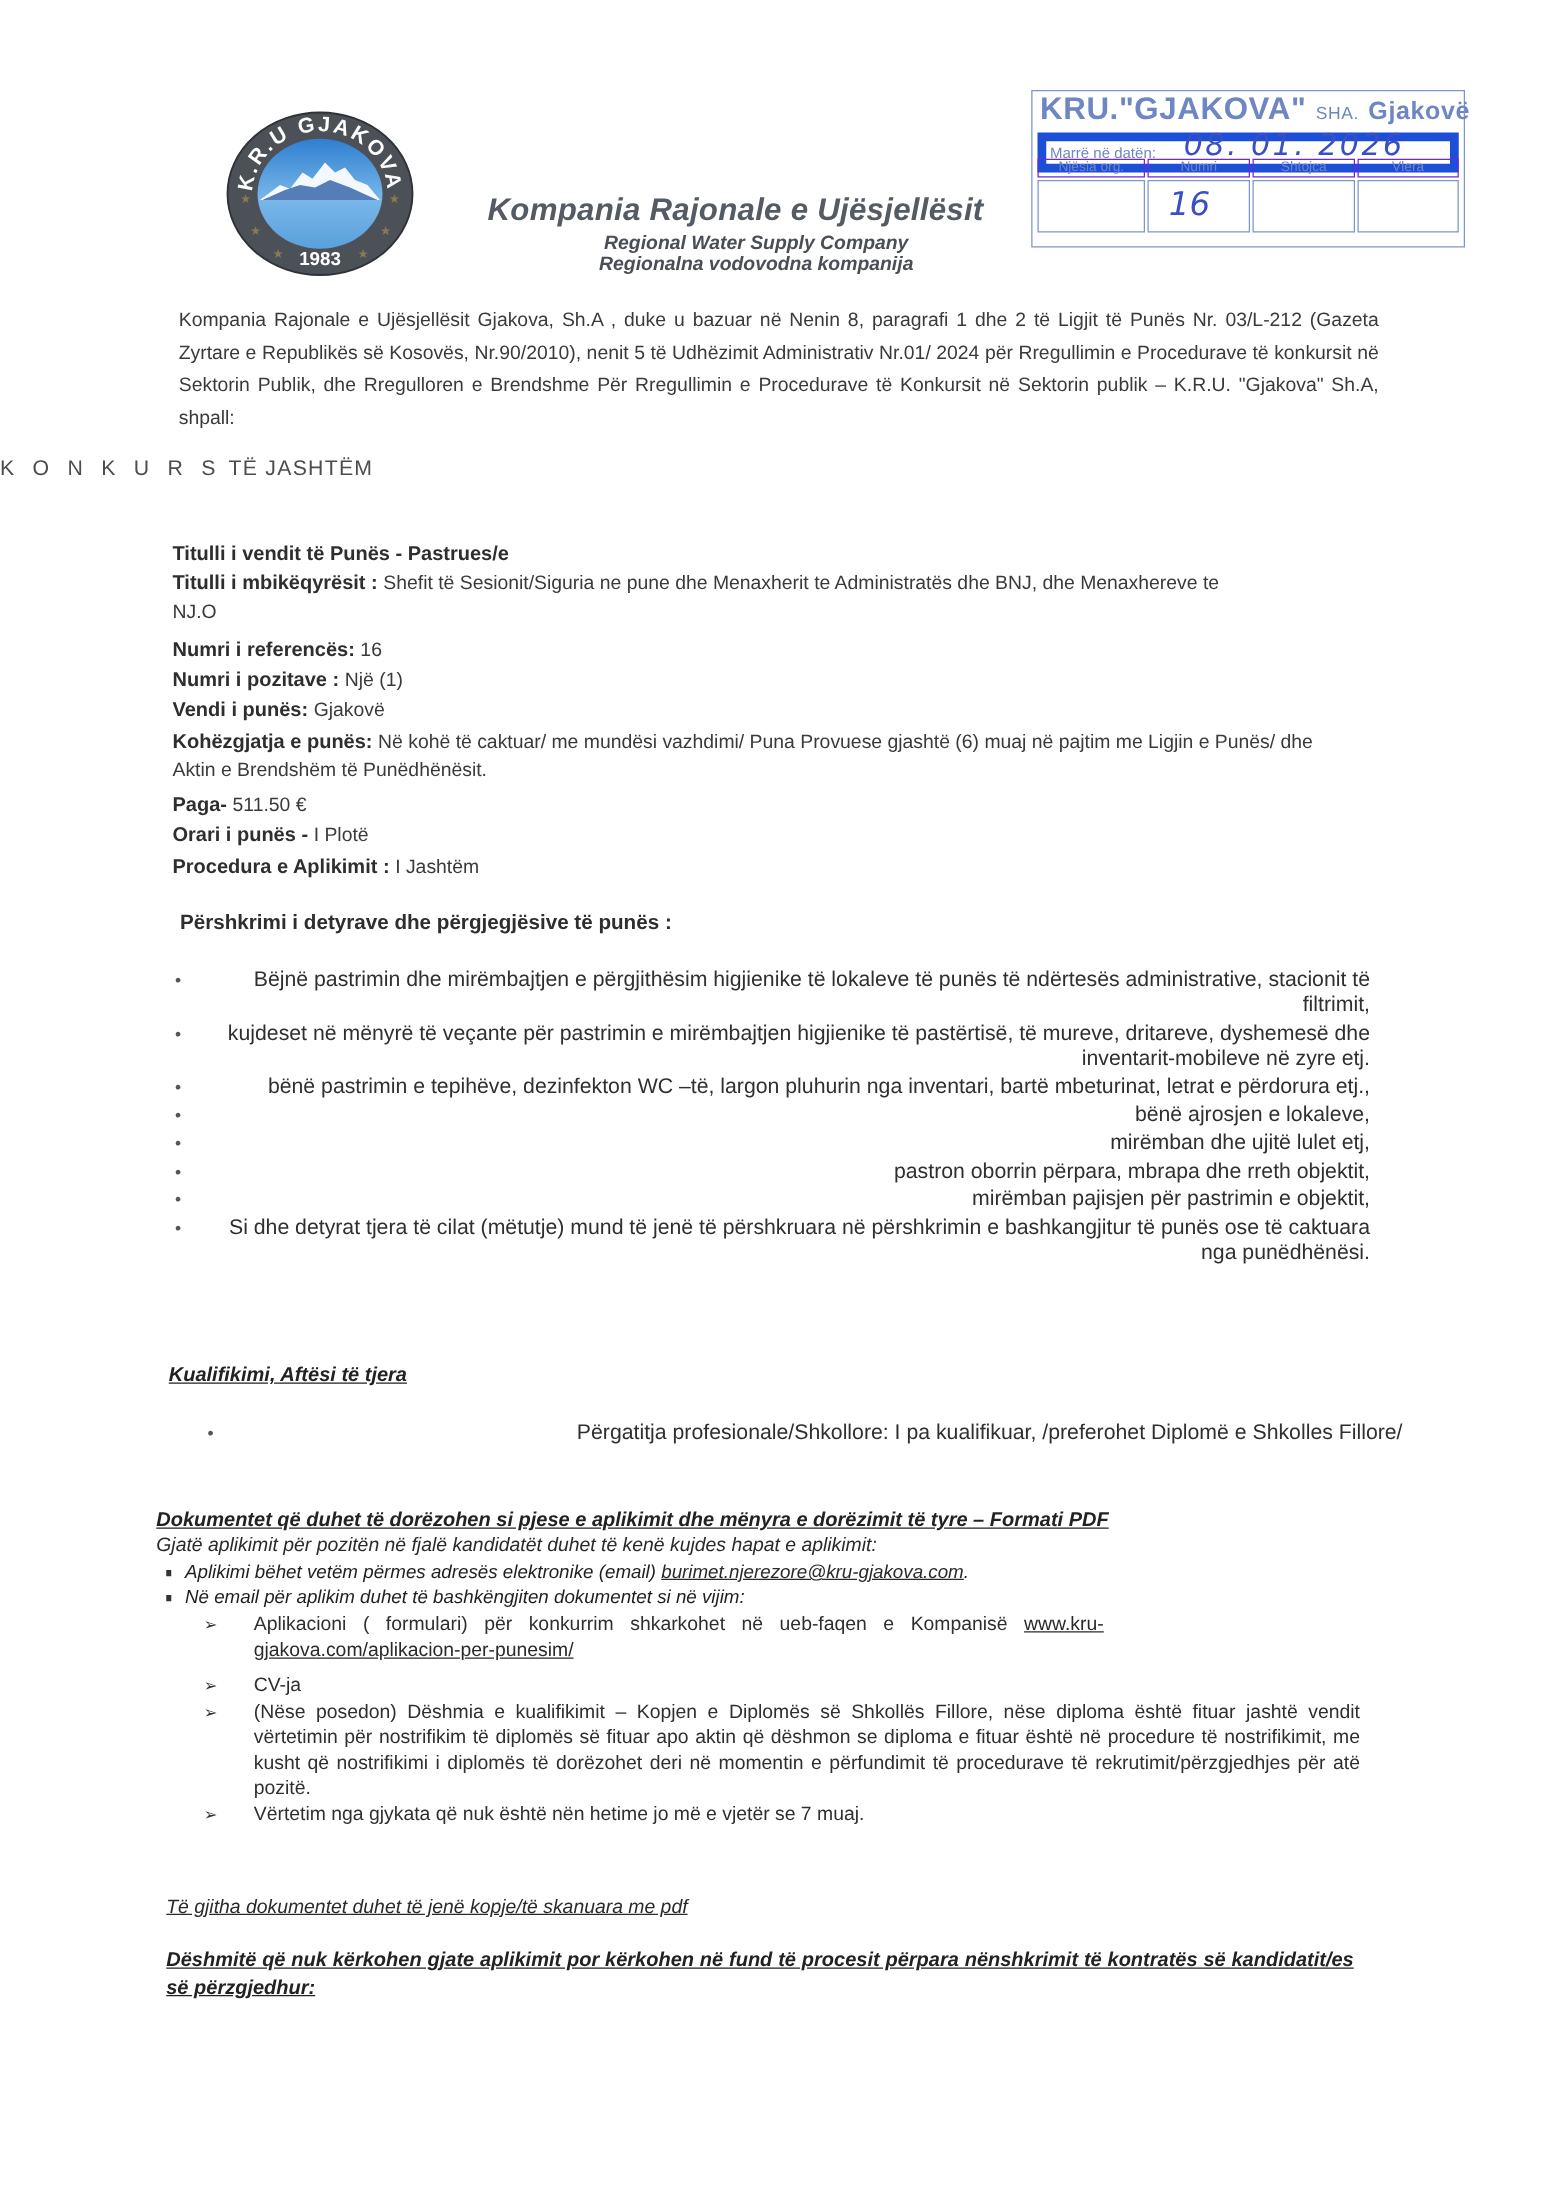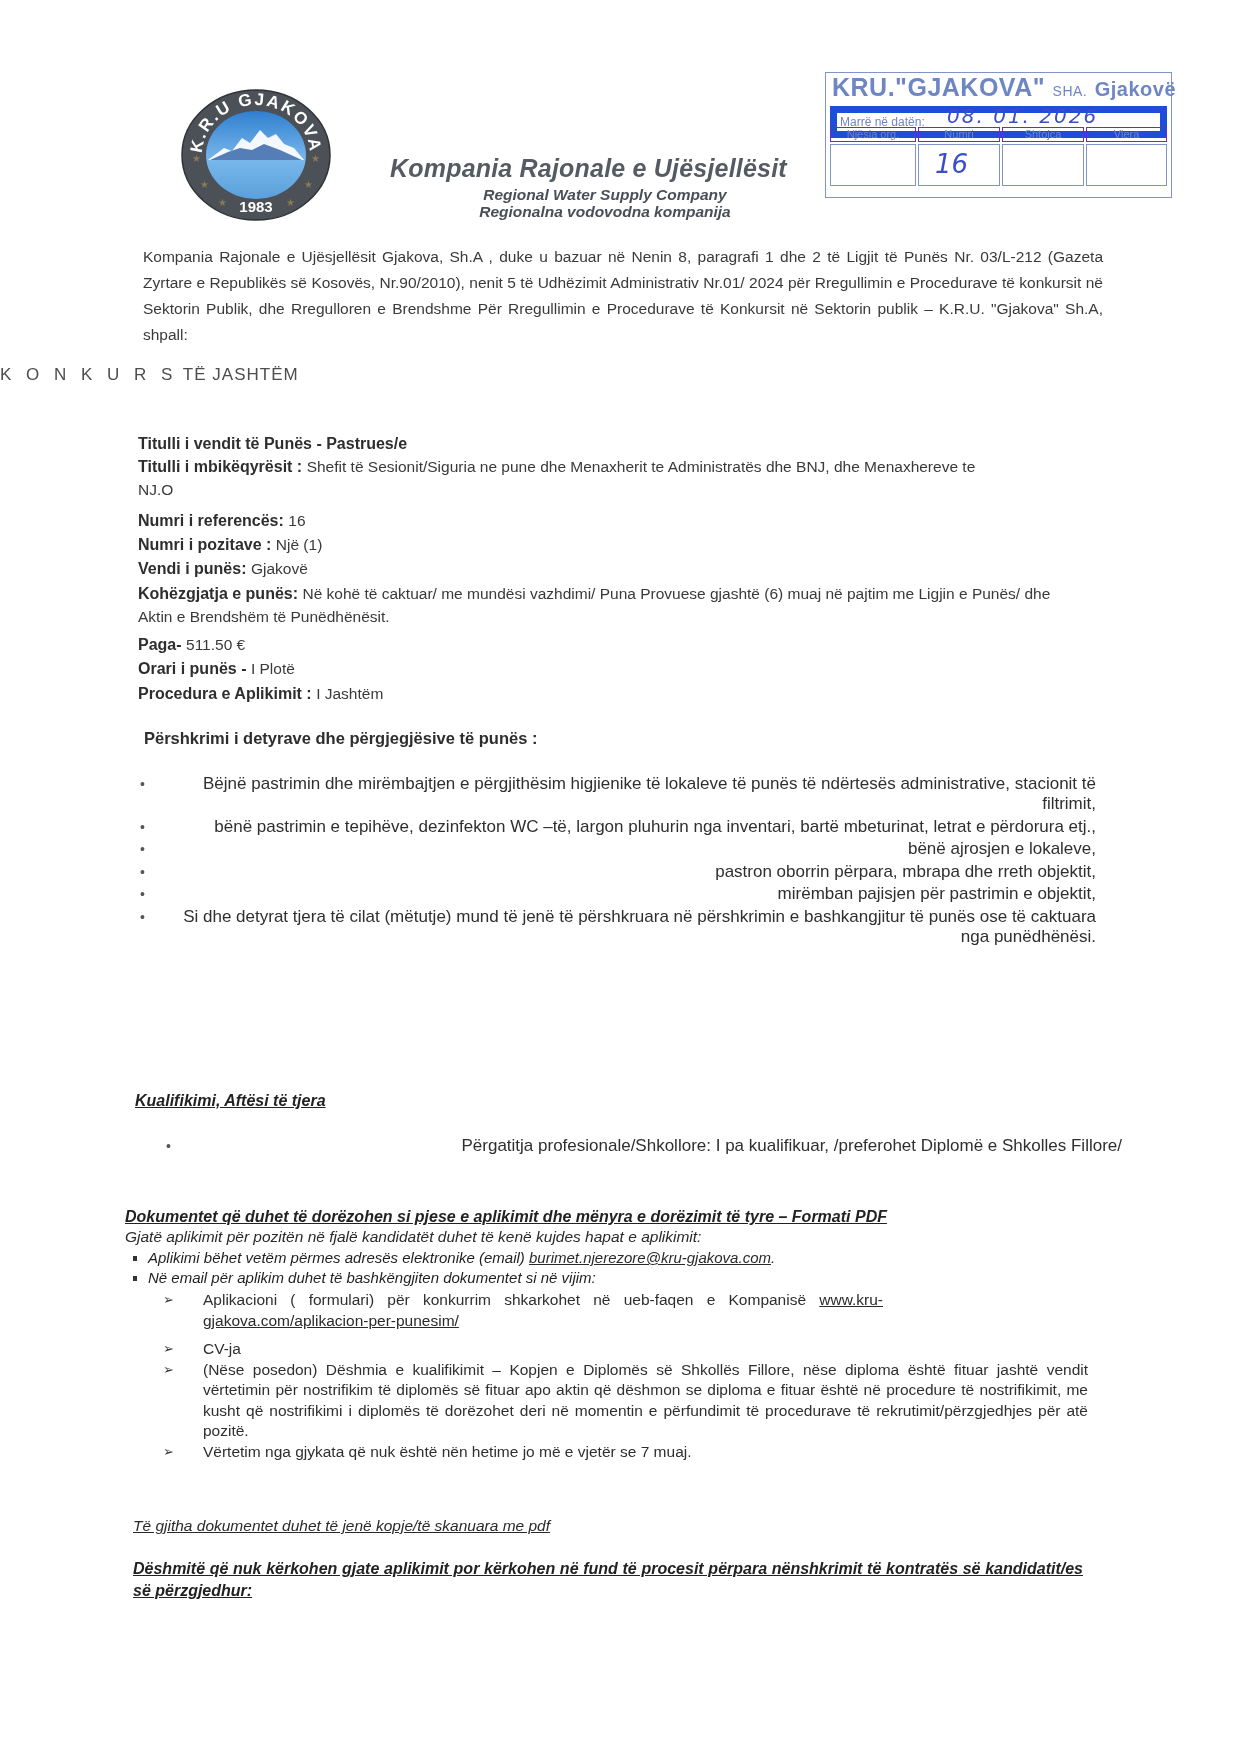--- a/index.html
+++ b/index.html
@@ -14,21 +14,21 @@
         font-weight: bold; font-style: italic; font-size: 15.5px; color: #4a4f57; line-height: 17px; }
   
   .stamp { left: 825px; top: 72px; width: 345px; height: 124px; border: 1.5px solid #7f95c9;
         color: #6f86c4; font-family: "Liberation Sans", sans-serif; }
   .stamp-title { position: absolute; left: 6px; top: 0px; font-weight: bold; font-size: 25px; letter-spacing: 0.5px; white-space: nowrap; }
   .stamp-title .sha { font-size: 14px; font-weight: normal; }
   .stamp-title .city { font-size: 20px; }
   .stamp-row { position: absolute; left: 4px; right: 4px; border: 7px solid #1d4ed8; }
   .stamp-date { top: 33px; height: 18px; font-size: 12px; padding-left: 3px; line-height: 18px; }
   .hand { font-family: "DejaVu Sans", sans-serif; font-style: italic; color: #3a4ec6; }
-  .stamp-date .hand { position: absolute; left: 110px; top: -6px; font-size: 20px; letter-spacing: 2px; }
+  .stamp-date .hand { position: absolute; left: 110px; top: -6px; font-size: 24px; letter-spacing: 2px; }
   .stamp-cells { position: absolute; left: 4px; right: 4px; top: 54px; display: grid;
         grid-template-columns: 86px 82px 82px 1fr; column-gap: 2px; }
   .stamp-cells .hdr { border: 1px solid #6d28d9; height: 13px; font-size: 11px; text-align: center; line-height: 13px; }
   .stamp-cells .val { border: 1px solid #7f95c9; height: 40px; margin-top: 2px; position: relative; }
   .stamp-cells .val .hand { position: absolute; left: 16px; top: 4px; font-size: 26px; }
   
   .para { left: 143px; width: 960px; font-size: 15.5px; line-height: 26px; color: #3a3a3a; text-align: justify; }
   .center-title { left: 0; width: 1116px; text-align: left; top: 365px; font-size: 17px; color: #4d4d4d; letter-spacing: 1px; }
   .center-title .sp { letter-spacing: 5px; }
   .field { left: 138px; width: 960px; font-size: 15.5px; line-height: 23px; color: #3a3a3a; }
@@ -144,22 +144,24 @@
 <div class="abs field" style="top:657px;">
   <b>Orari  i punës - </b><span> I Plotë</span>
 </div>
 <div class="abs field" style="top:682px;">
   <b>Procedura e Aplikimit : </b><span>I Jashtëm</span>
 </div>
 
 <div class="abs section-head" style="top:729px;">Përshkrimi i detyrave dhe përgjegjësive të punës :</div>
 <ul class="abs bullets" style="top:774px;">
   <li>Bëjnë pastrimin dhe mirëmbajtjen e përgjithësim higjienike të lokaleve të punës të ndërtesës administrative, stacionit të filtrimit,</li>
+  <li>kujdeset në mënyrë të veçante për pastrimin e mirëmbajtjen  higjienike  të pastërtisë, të mureve, dritareve, dyshemesë dhe inventarit-mobileve në zyre etj.</li>
   <li>bënë pastrimin e tepihëve, dezinfekton WC –të, largon pluhurin nga inventari, bartë mbeturinat, letrat e përdorura etj.,</li>
   <li>bënë ajrosjen e lokaleve,</li>
+  <li>mirëmban dhe ujitë lulet etj,</li>
   <li>pastron oborrin përpara, mbrapa dhe rreth objektit,</li>
   <li>mirëmban pajisjen për pastrimin e objektit,</li>
   <li>Si dhe detyrat tjera të cilat (mëtutje) mund të jenë të përshkruara në përshkrimin e bashkangjitur të punës ose të caktuara nga punëdhënësi.</li>
 </ul>
 
 <div class="abs underline-head" style="left:135px; top:1092px; font-size:16px;">Kualifikimi, Aftësi të tjera</div>
 <ul class="abs bullets" style="left:162px; top:1136px;">
   <li>Përgatitja profesionale/Shkollore: I pa kualifikuar, /preferohet Diplomë e Shkolles Fillore/</li>
 </ul>
 

